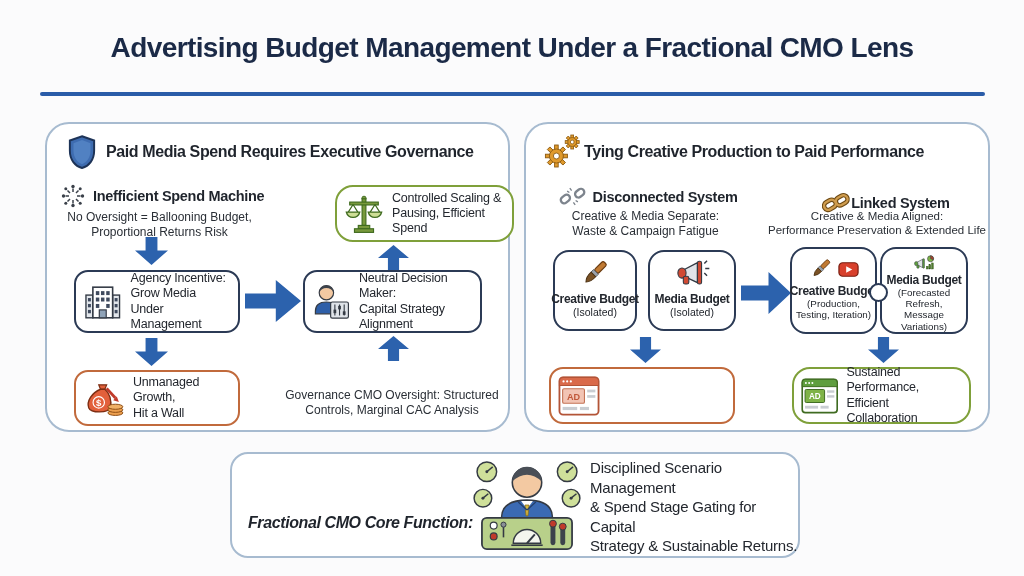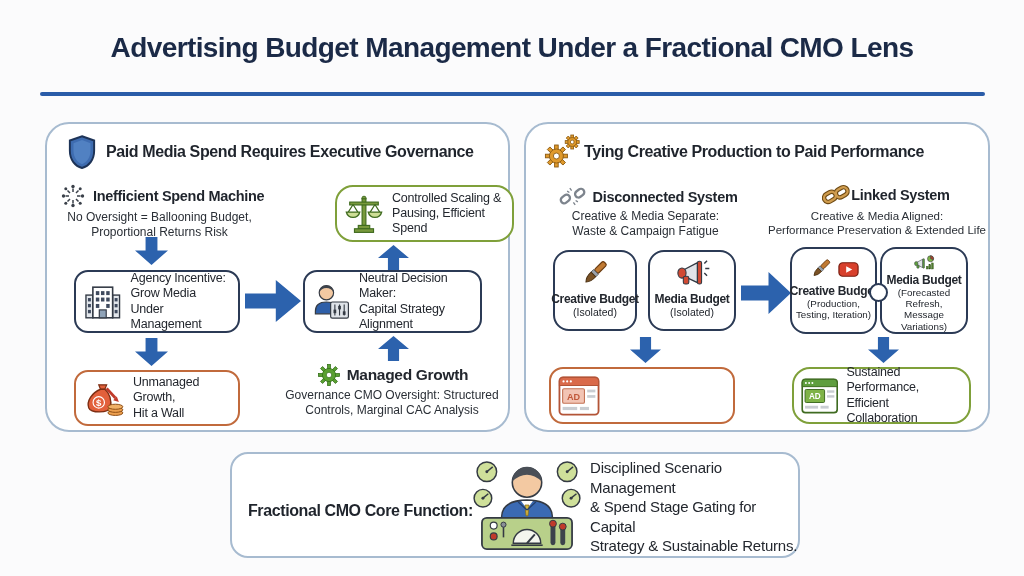--- a/index.html
+++ b/index.html
@@ -158,33 +158,20 @@
         <rect x="30.9" y="28.5" width="3.2" height="4.2" fill="#343a43"></rect>
         <rect x="36.4" y="35" width="3.2" height="4.2" fill="#343a43"></rect>
       </svg>
       <span class="ntext">Neutral Decision Maker:
 Capital Strategy
 Alignment</span>
     </div>
 
     <div class="arrow up" style="left:331px;top:212px;width:31px;height:25px;"></div>
 
-    <div class="mg-row" style="left:246px;top:240px;width:200px;">
-      <svg width="22" height="22" viewBox="0 0 24 24">
-        <g fill="#5aa032" stroke="#2f6b14" stroke-width="0.8">
-          <rect x="10.4" y="0.5" width="3.2" height="23"></rect>
-          <rect x="10.4" y="0.5" width="3.2" height="23" transform="rotate(45 12 12)"></rect>
-          <rect x="10.4" y="0.5" width="3.2" height="23" transform="rotate(90 12 12)"></rect>
-          <rect x="10.4" y="0.5" width="3.2" height="23" transform="rotate(135 12 12)"></rect>
-          <circle cx="12" cy="12" r="7.2"></circle>
-        </g>
-        <circle cx="12" cy="12" r="3" fill="#ffffff" stroke="#2f6b14" stroke-width="0.8"></circle>
-      </svg>
-      <span class="mg-title">Managed Growth</span>
-    </div>
     <div class="abs sub" style="left:231px;top:264px;width:228px;">Governance CMO Oversight: Structured
 Controls, Marginal CAC Analysis</div>
 
   </section>
 
   <section class="panel rp">
 
     <div class="abs hrow" style="left:17px;top:9px;gap:1px;">
       <svg width="40" height="38" viewBox="0 0 40 38">
         <g fill="#e09a2c" stroke="#8a5a12" stroke-width="0.9">
@@ -213,21 +200,21 @@
           <rect x="1.5" y="13" width="11" height="7.5" rx="3.7" transform="rotate(-38 7 16.7)"></rect>
           <rect x="17.5" y="6.5" width="11" height="7.5" rx="3.7" transform="rotate(-38 23 10.2)"></rect>
         </g>
         <path d="M12 4.5 L14 7.5 M9 8 L11.5 9.5 M18 23.5 L16 20.5 M21 20 L18.5 18.5" stroke="#7d848d" stroke-width="1.5" fill="none"></path>
       </svg>
       <span class="shead">Disconnected System</span>
     </div>
     <div class="abs sub" style="left:12px;top:85px;width:215px;">Creative &amp; Media Separate:
 Waste &amp; Campaign Fatigue</div>
 
-    <div class="abs hrow" style="left:262px;top:60px;width:196px;justify-content:center;gap:0;">
+    <div class="abs hrow" style="left:262px;top:68px;width:196px;justify-content:center;gap:0;">
       <svg width="29" height="22" viewBox="0 0 32 24">
         <g fill="none">
           <rect x="2" y="9.5" width="13.5" height="9" rx="4.5" transform="rotate(-30 8.75 14)" stroke="#6e4a14" stroke-width="5"></rect>
           <rect x="15" y="4.5" width="13.5" height="9" rx="4.5" transform="rotate(-30 21.75 9)" stroke="#6e4a14" stroke-width="5"></rect>
           <rect x="2" y="9.5" width="13.5" height="9" rx="4.5" transform="rotate(-30 8.75 14)" stroke="#cf9c4e" stroke-width="2.6"></rect>
           <rect x="15" y="4.5" width="13.5" height="9" rx="4.5" transform="rotate(-30 21.75 9)" stroke="#cf9c4e" stroke-width="2.6"></rect>
         </g>
       </svg>
       <span class="shead">Linked System</span>
     </div>
@@ -334,21 +321,21 @@
         <rect x="5" y="34" width="16" height="3.5" fill="#c9cdd2"></rect>
         <rect x="24" y="34" width="10" height="3.5" fill="#c9cdd2"></rect>
       </svg>
       <span class="ntext">Sustained Performance,
 Efficient Collaboration</span>
     </div>
 
   </section>
 
   <section class="panel bp">
-    <div class="abs vcenter" style="left:16px;top:4px;">
+    <div class="abs vcenter" style="left:16px;top:16px;font-style:italic;">
       <span class="bp-label">Fractional CMO Core Function:</span>
     </div>
 
     <svg class="abs" style="left:240px;top:5px;" width="110" height="96" viewBox="0 0 112 98">
       <g stroke="#343a43" stroke-width="1.5">
         <circle cx="15" cy="13" r="10" fill="#cfe09a"></circle>
           <path d="M15 13 L21 8" fill="none"></path>
         <circle cx="97" cy="13" r="10" fill="#cfe09a"></circle>
           <path d="M97 13 L103 8" fill="none"></path>
         <circle cx="11" cy="40" r="9" fill="#cfe09a"></circle>

